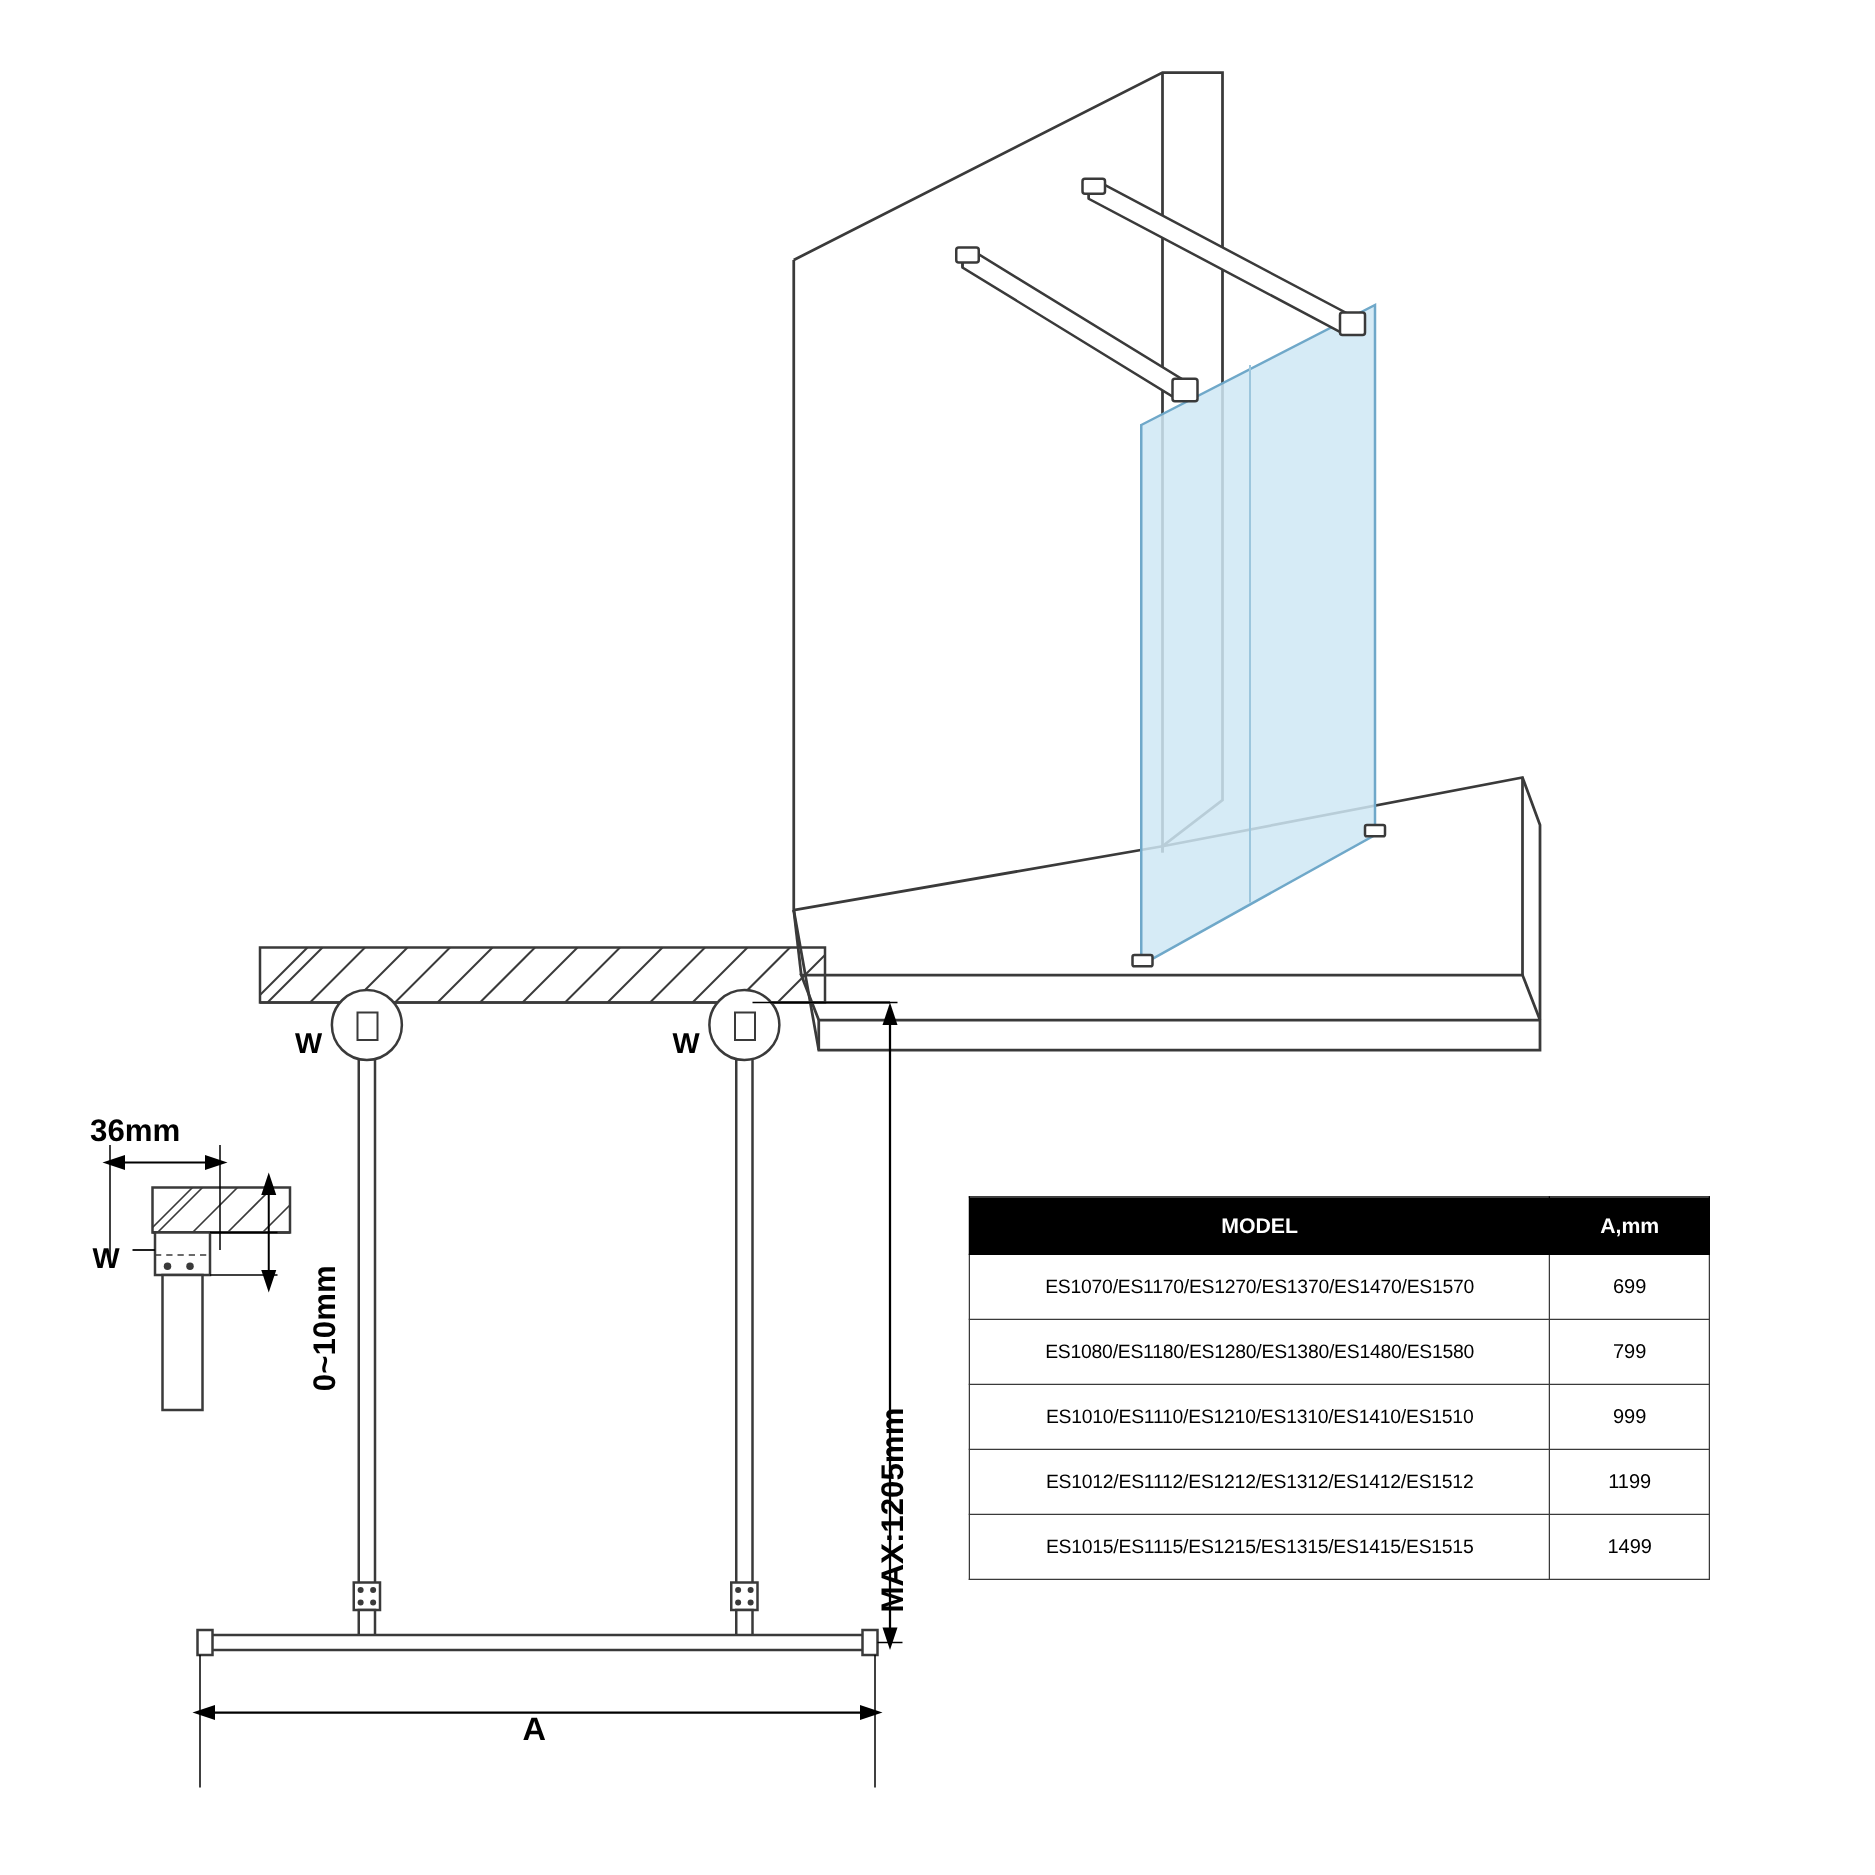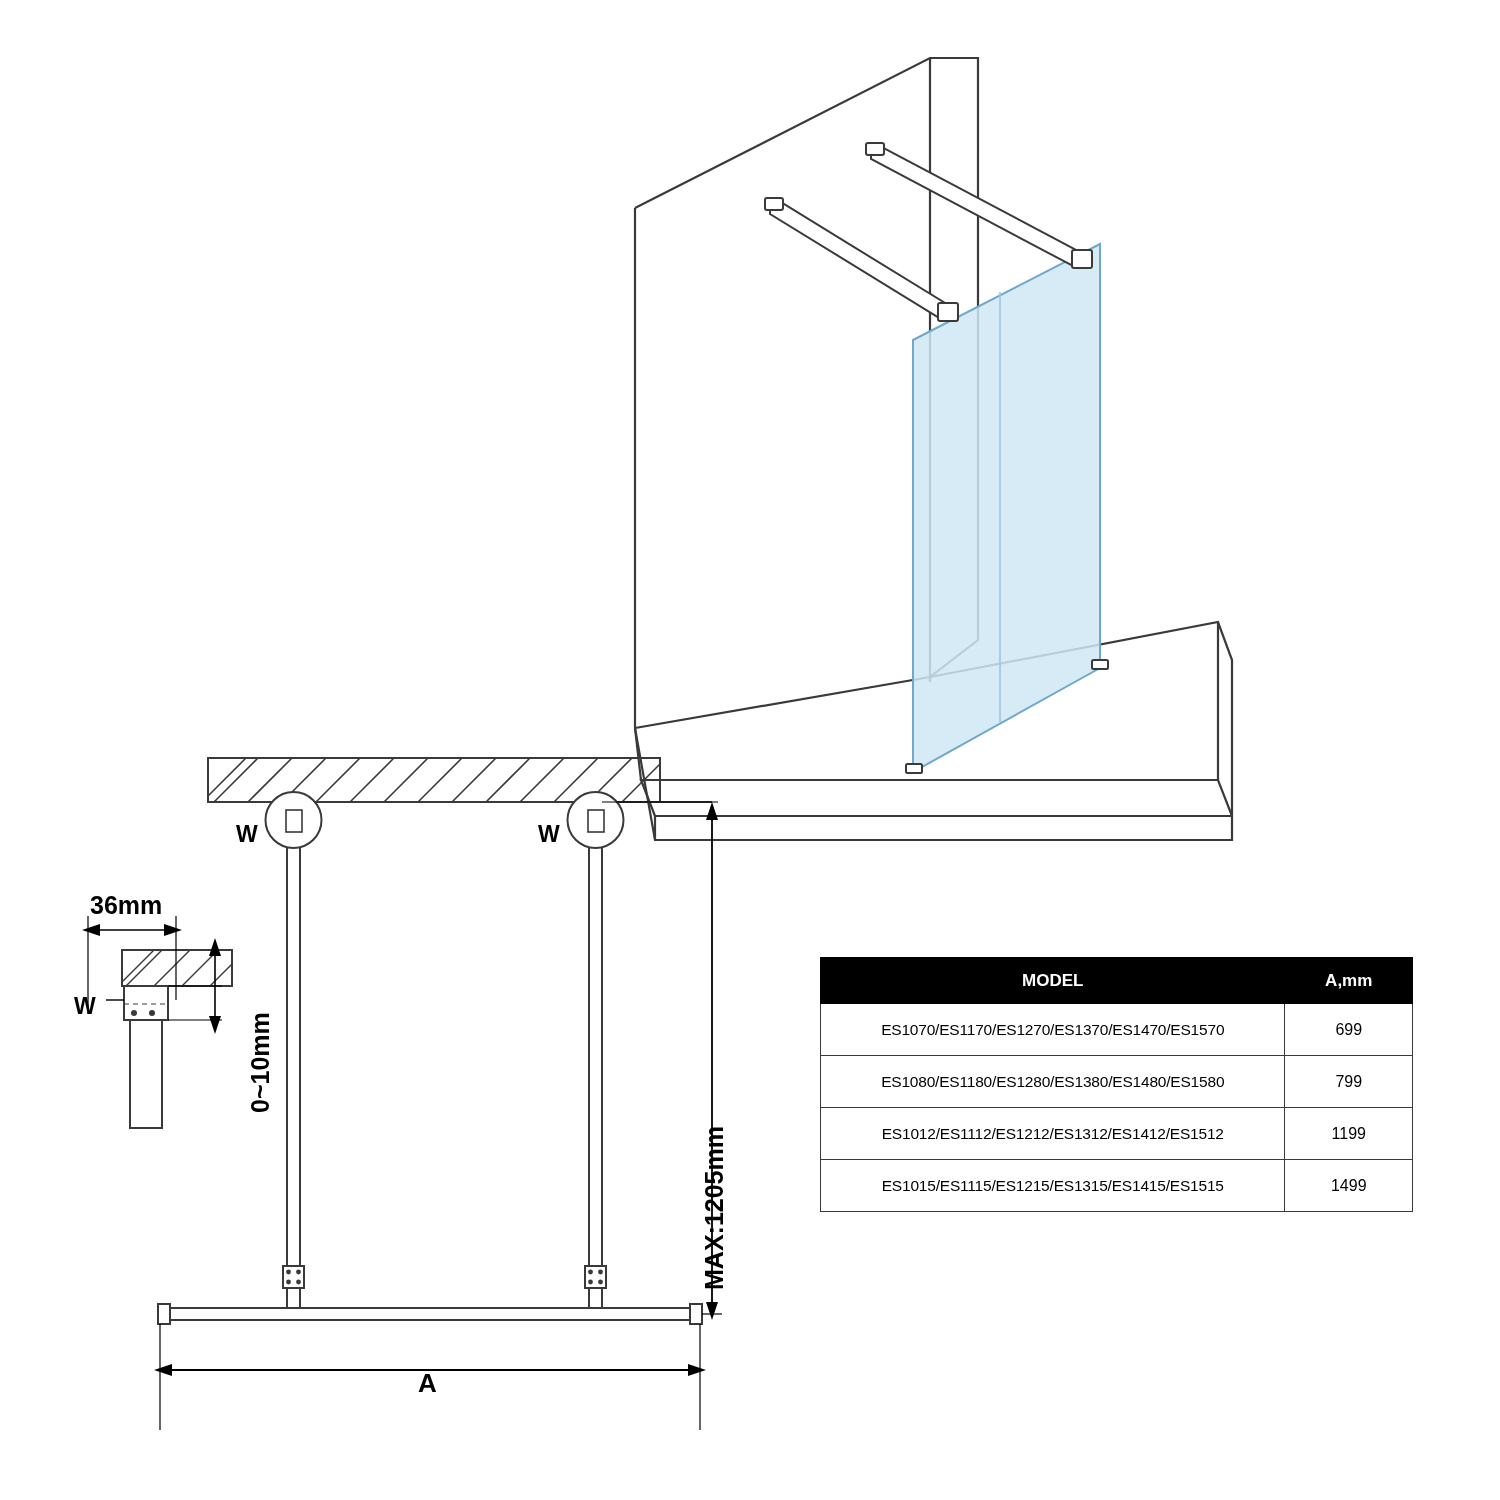--- a/index.html
+++ b/index.html
@@ -18,21 +18,21 @@
   .svg-layer {
     position: absolute;
     left: 0;
     top: 0;
     width: 1500px;
     height: 1500px;
   }
   
   #spec-table {
     position: absolute;
-    left: 820px;
+    left: 775px;
     top: 957px;
     width: 593px;
     border-collapse: collapse;
     font-size: 15px;
     color: #000;
   }
   #spec-table th, #spec-table td {
     border: 1px solid #3a3a3a;
     padding: 0;
     height: 51px;
@@ -64,21 +64,21 @@
   .lbl {
     position: absolute;
     color: #000;
     font-weight: bold;
     white-space: nowrap;
   }
   .lbl.v {
     transform-origin: 0 0;
   }
   #lbl-36mm {
-    left: 90px; top: 891px; font-size: 25px;
+    left: 72px; top: 891px; font-size: 25px;
   }
   #lbl-w-left {
     left: 74px; top: 993px; font-size: 23px;
   }
   #lbl-w-1 {
     left: 236px; top: 821px; font-size: 23px;
   }
   #lbl-w-2 {
     left: 538px; top: 821px; font-size: 23px;
   }
@@ -255,20 +255,24 @@
     <tbody id="spec-body">
         <tr>
           <td class="model-cell"><span>ES1070/ES1170/ES1270/ES1370/ES1470/</span><span class="model-bold">ES1570</span></td>
           <td class="value-cell">699</td>
         </tr>
         <tr>
           <td class="model-cell"><span>ES1080/ES1180/ES1280/ES1380/ES1480/</span><span class="model-bold">ES1580</span></td>
           <td class="value-cell">799</td>
         </tr>
         <tr>
+          <td class="model-cell"><span>ES1010/ES1110/ES1210/ES1310/ES1410/</span><span class="model-bold">ES1510</span></td>
+          <td class="value-cell">999</td>
+        </tr>
+        <tr>
           <td class="model-cell"><span>ES1012/ES1112/ES1212/ES1312/ES1412/</span><span class="model-bold">ES1512</span></td>
           <td class="value-cell">1199</td>
         </tr>
         <tr>
           <td class="model-cell"><span>ES1015/ES1115/ES1215/ES1315/ES1415/</span><span class="model-bold">ES1515</span></td>
           <td class="value-cell">1499</td>
         </tr>
       </tbody>
   </table>
 

